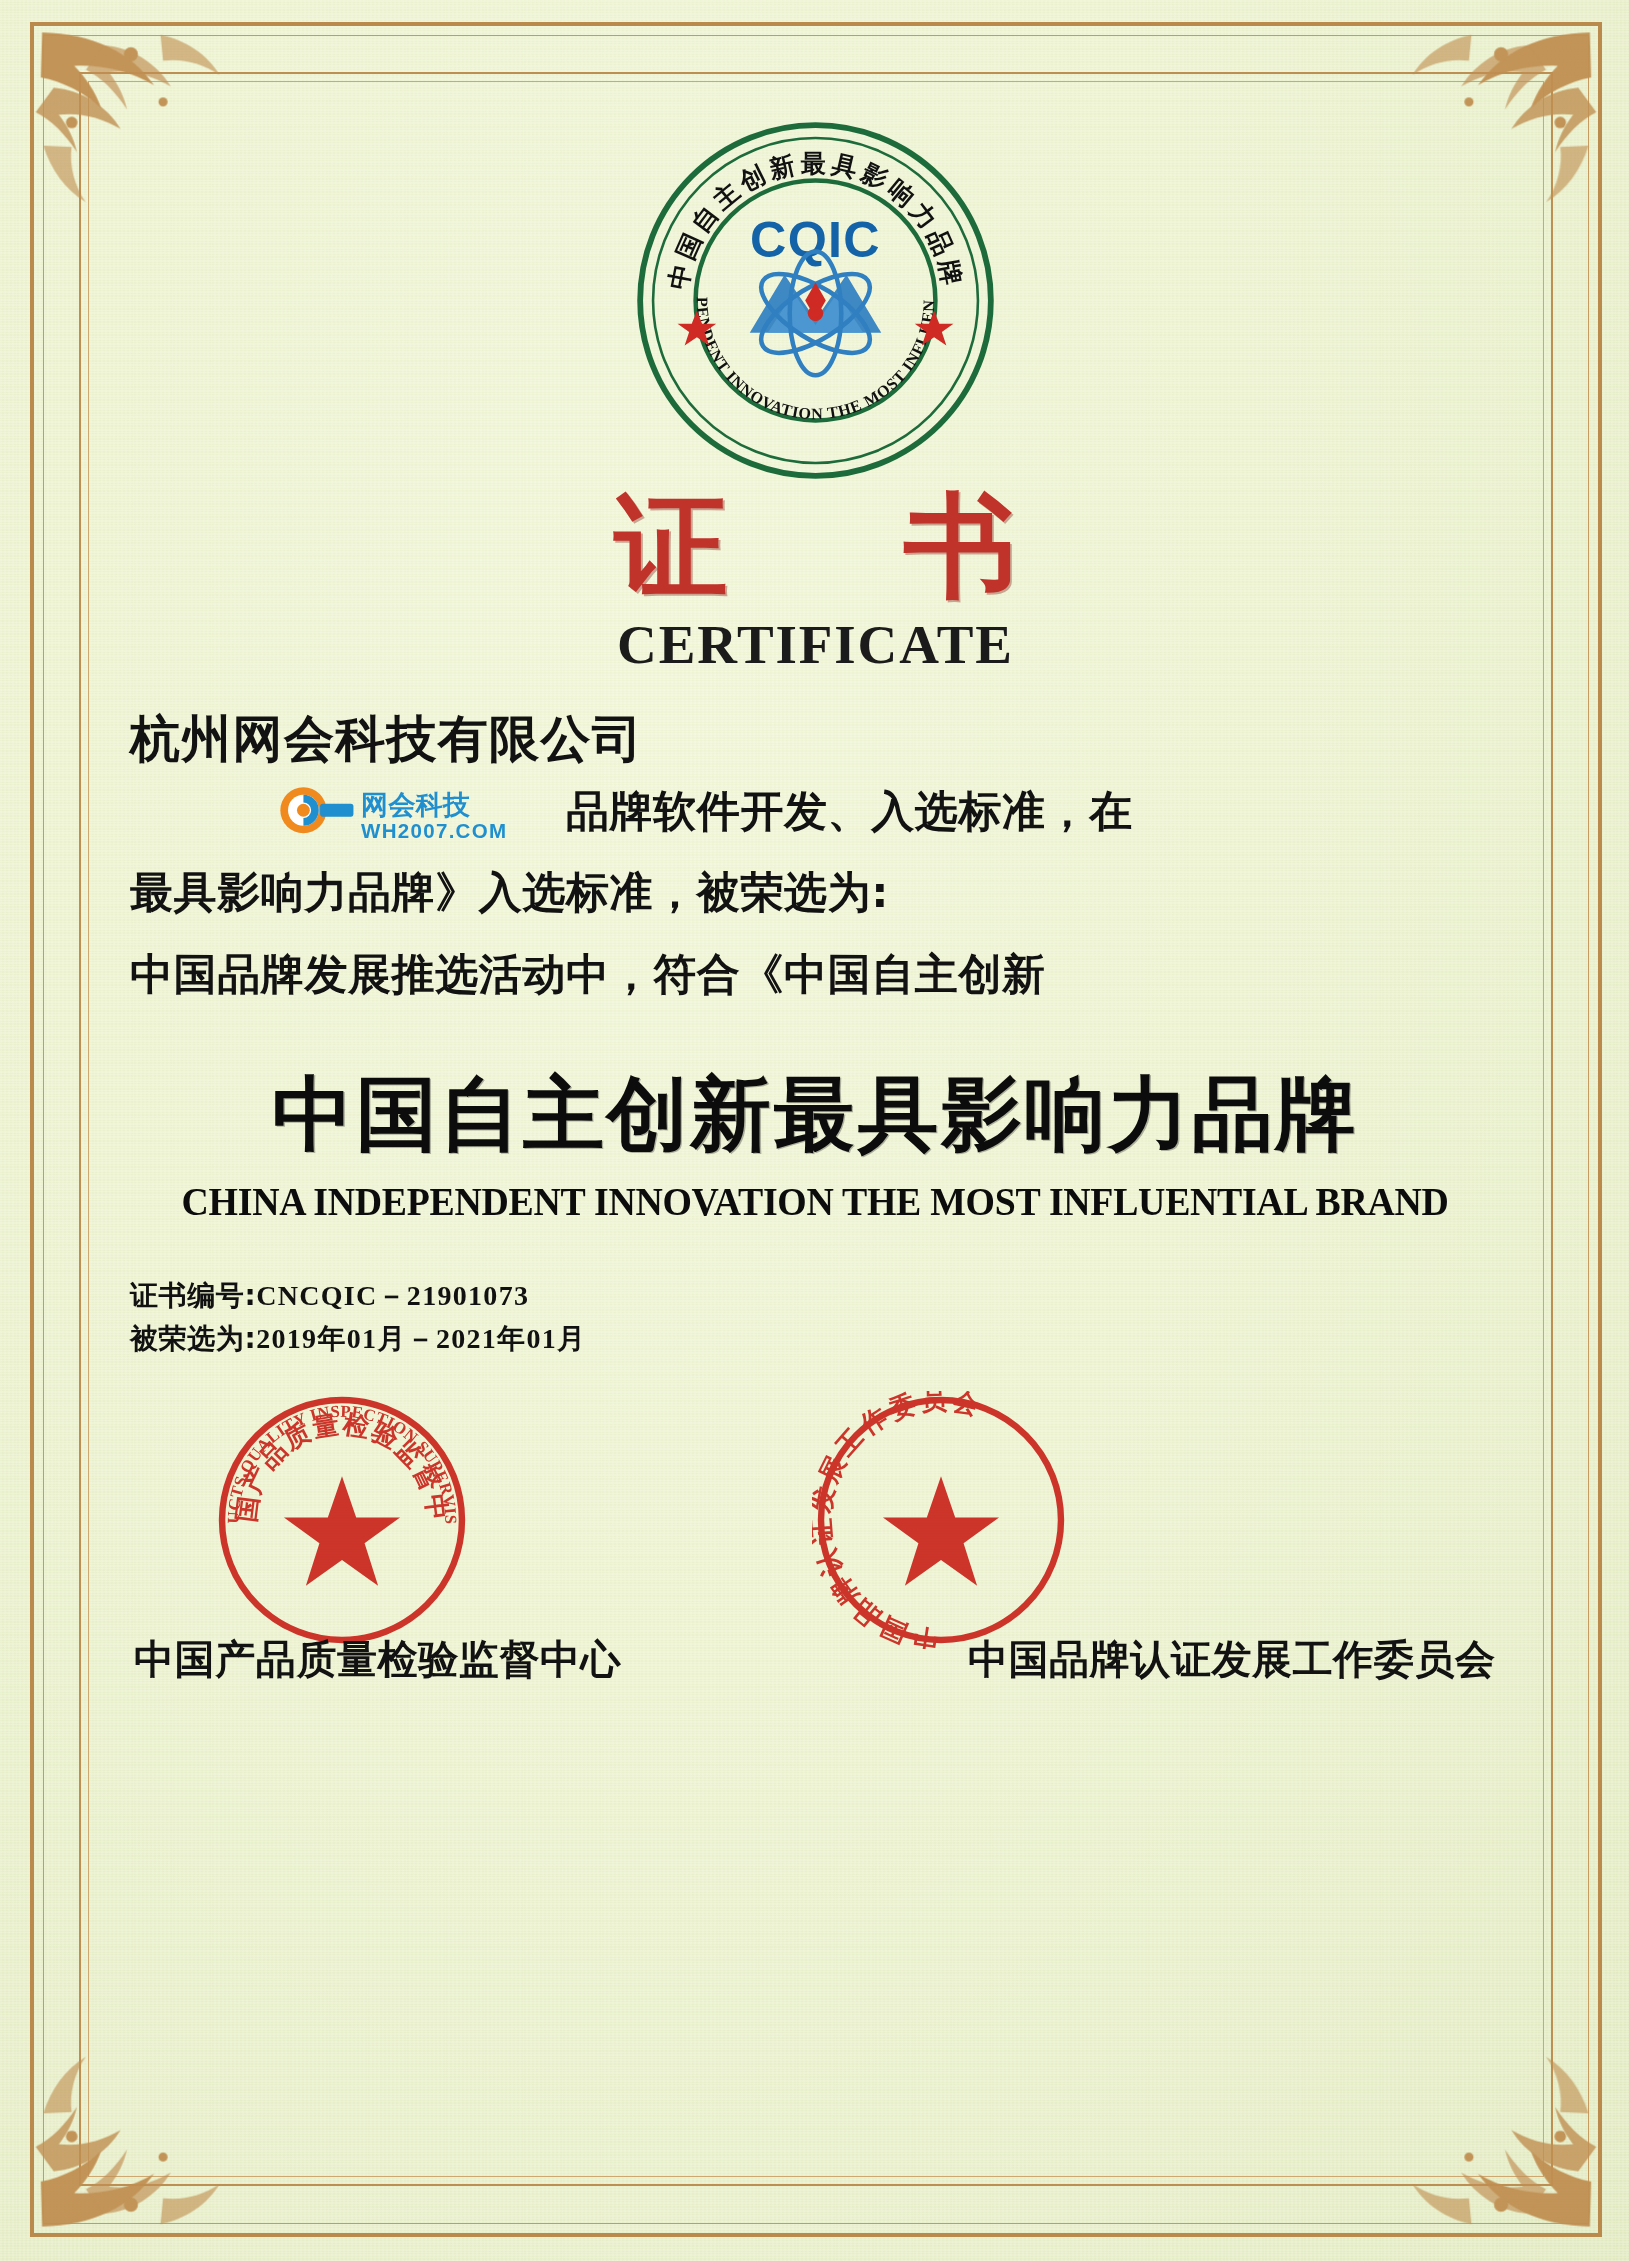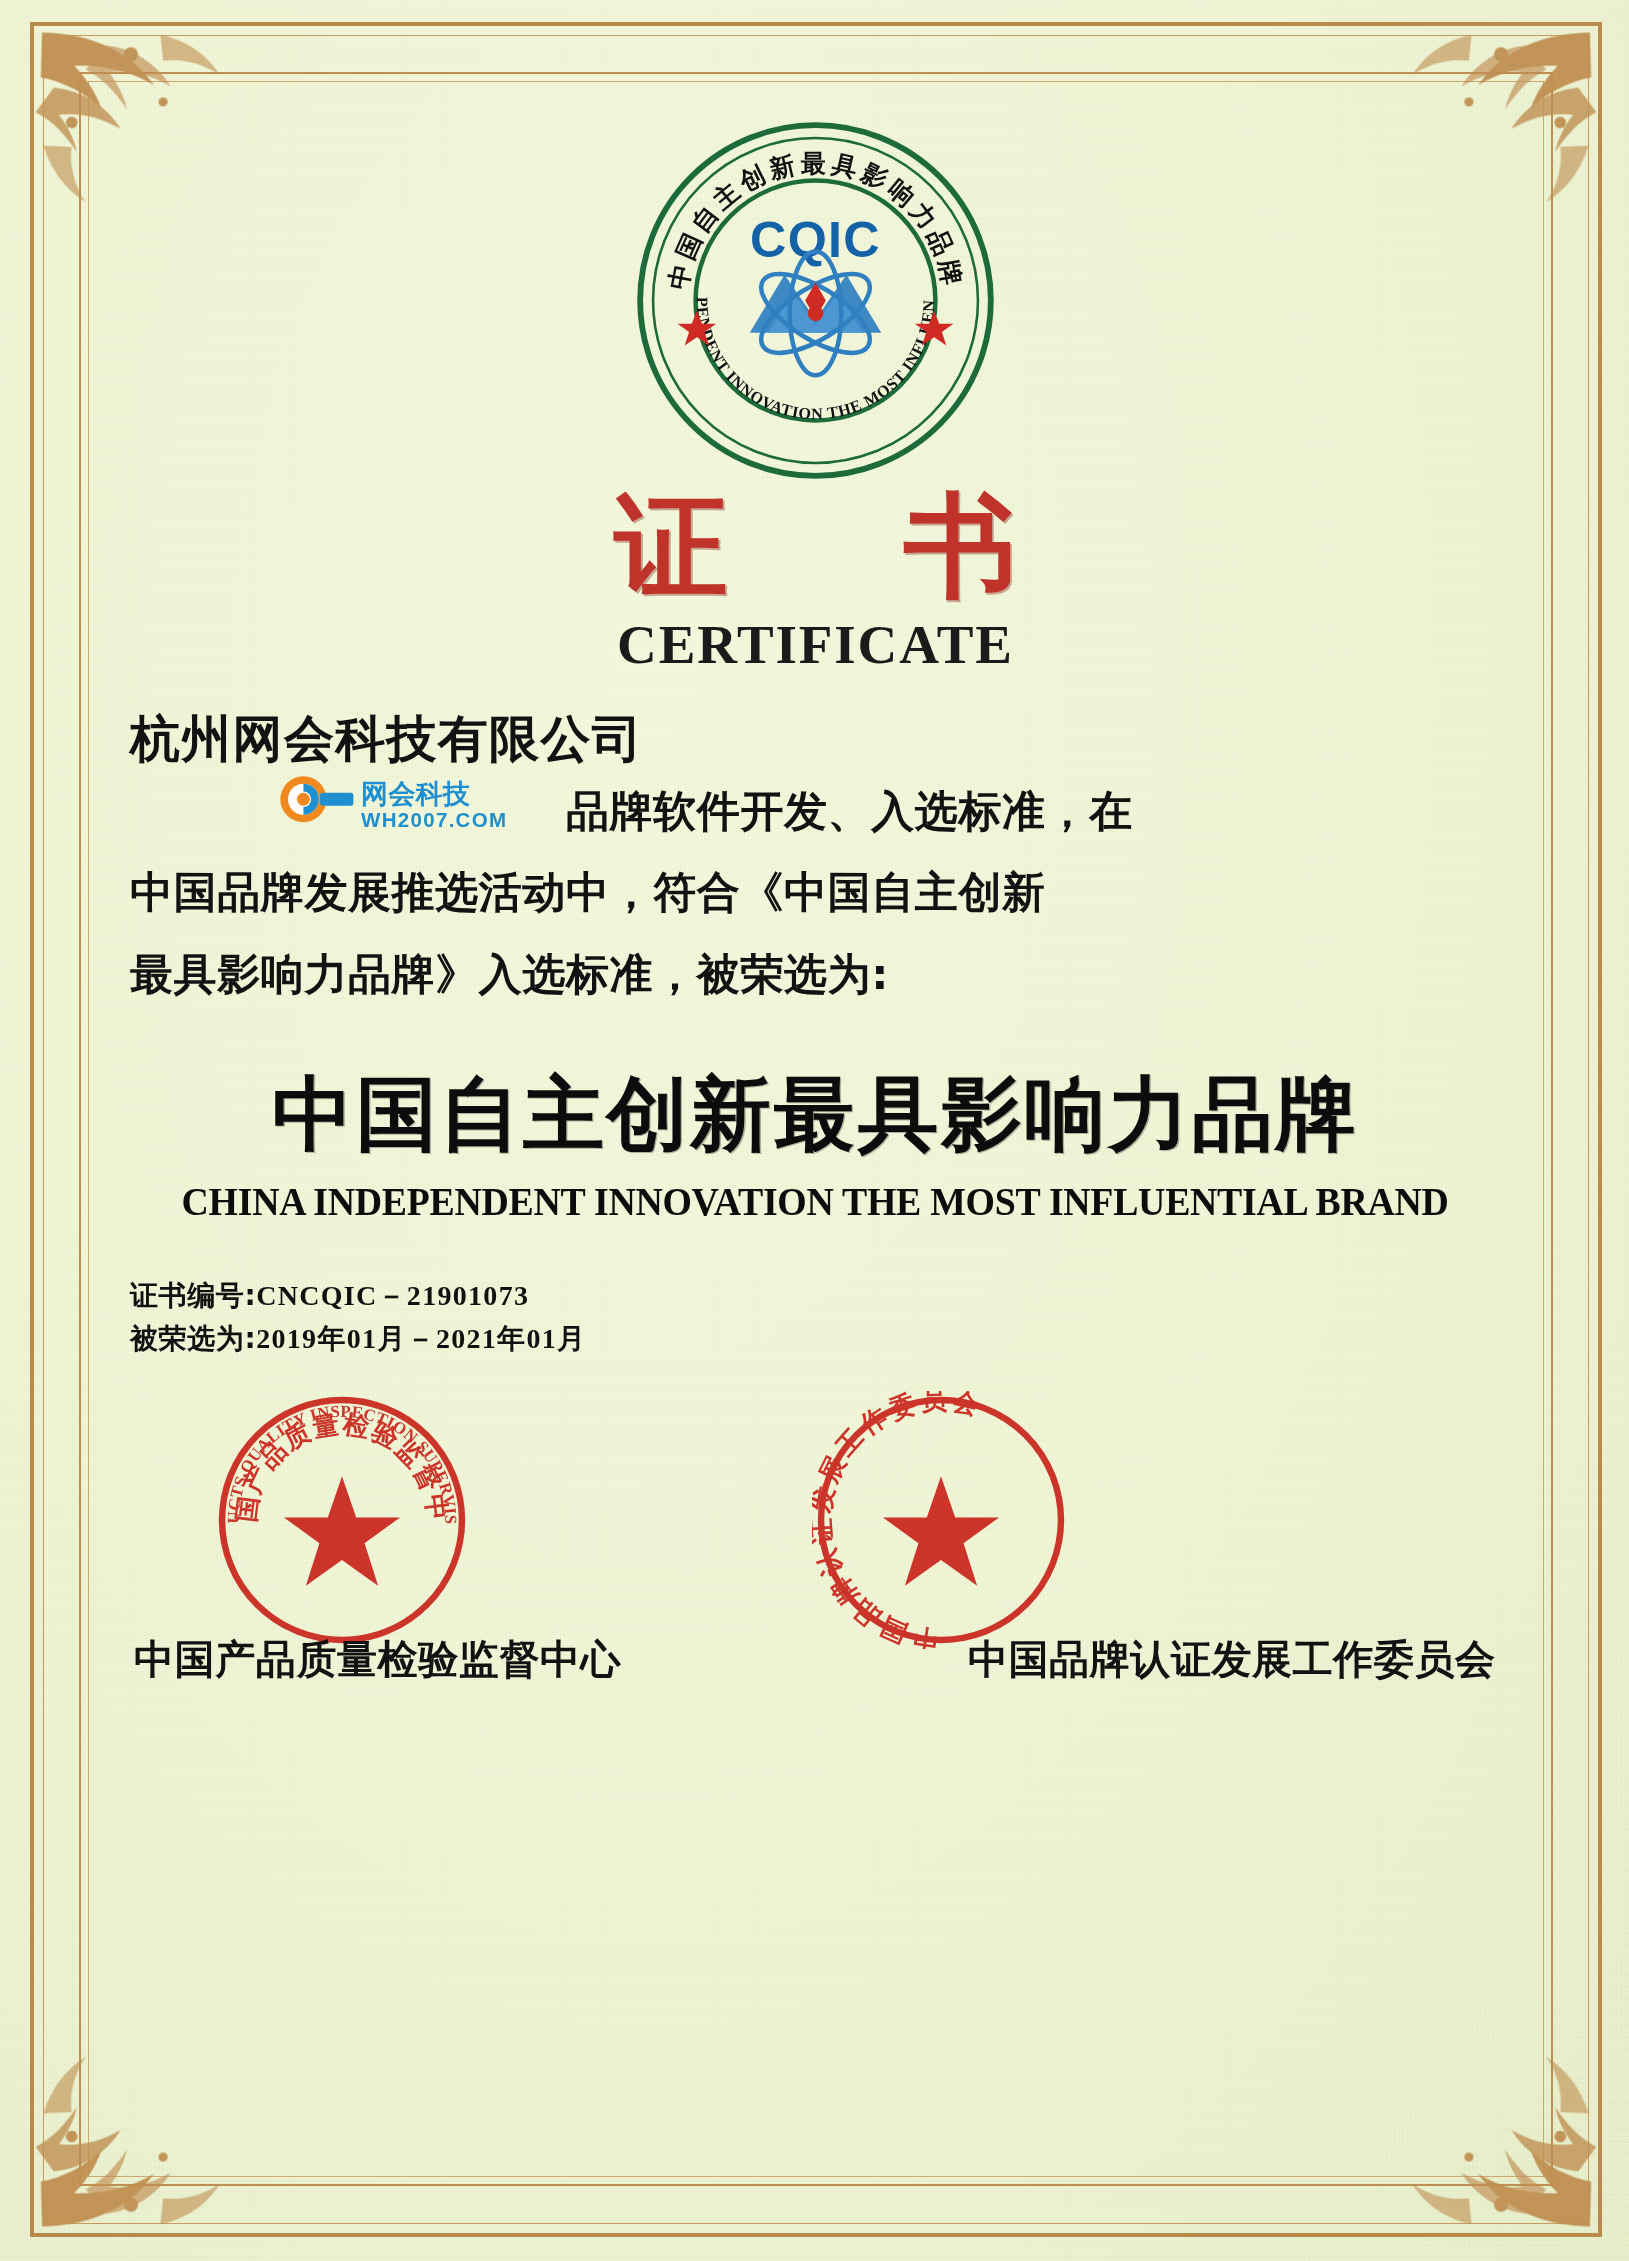--- a/index.html
+++ b/index.html
@@ -132,21 +132,21 @@
     letter-spacing: 1.3px;
     line-height: 1.25;
     white-space: nowrap;
   }
   .para-line {
     font-size: 43px;
     font-weight: 700;
     line-height: 1.9;
     letter-spacing: 0.6px;
     display: flex;
-    align-items: flex-start;
+    align-items: center;
     white-space: nowrap;
   }
   .para-line.indent { padding-left: 143px; }
 
   
   .brand-logo {
     display: inline-flex;
     align-items: center;
     margin: 0 9px 0 0;
     transform: translateY(2.6px);
@@ -359,22 +359,22 @@
               <circle cx="46" cy="40" r="10" fill="#f08a1e"></circle>
               <rect x="72" y="30" width="52" height="20" rx="4" fill="#1f8fd0"></rect>
             </g>
             <text x="136" y="46" font-family="DejaVu Sans, sans-serif" font-size="42" font-weight="700" fill="#1f8fd0">网会科技</text>
             <text x="136" y="84" font-family="Liberation Sans, sans-serif" font-size="32" font-weight="700" fill="#1f8fd0" letter-spacing="2">WH2007.COM</text>
           </svg>
         </span>
         <span>品牌软件开发、入选标准，在</span>
       </div>
 
+      <div class="para-line">最具影响力品牌》入选标准，被荣选为:</div>
       <div class="para-line">中国品牌发展推选活动中，符合《中国自主创新</div>
-      <div class="para-line">最具影响力品牌》入选标准，被荣选为:</div>
     </div>
 
     <div class="award-cn">中国自主创新最具影响力品牌</div>
     <div class="award-en">CHINA INDEPENDENT INNOVATION THE MOST INFLUENTIAL BRAND</div>
 
     <div class="meta">
       <div class="meta-line">
         <span>证书编号:</span><span class="val">CNCQIC－21901073</span>
       </div>
       <div class="meta-line">

